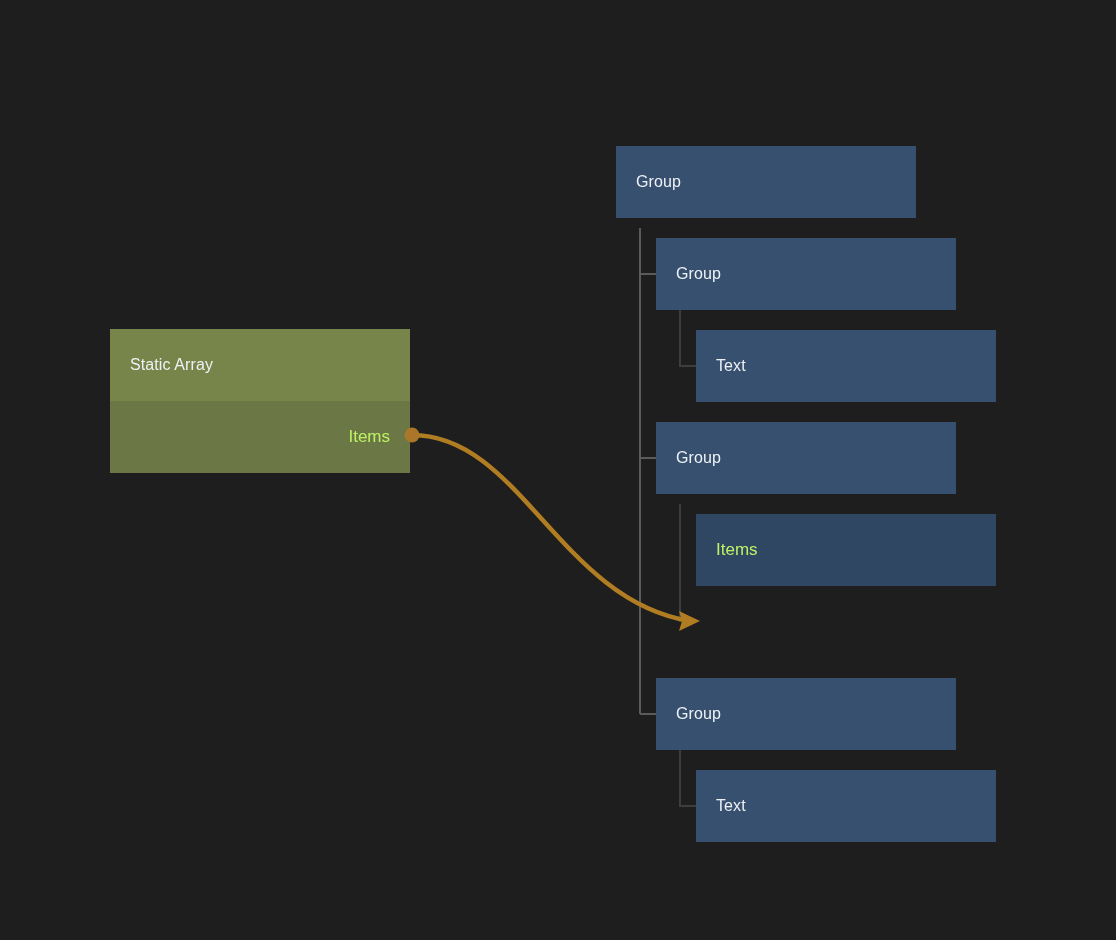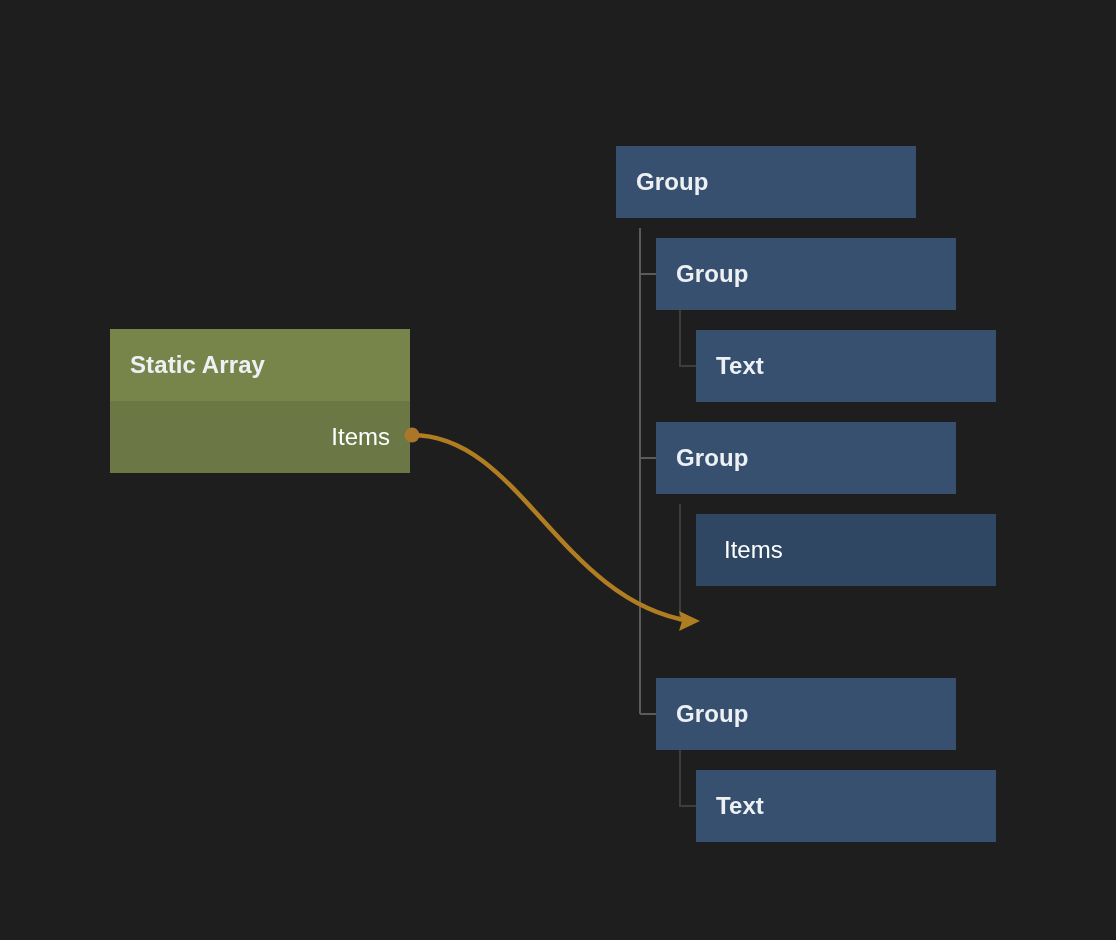--- a/index.html
+++ b/index.html
@@ -25,31 +25,29 @@
   }
   .node-row {
     display: flex;
     align-items: center;
     box-sizing: border-box;
     height: 72px;
     width: 100%;
     padding: 0 20px;
   }
   .node-title {
-    font-size: 24px;
+    font-size: 16px;
     color: #eef1f4;
     letter-spacing: 0.1px;
     white-space: nowrap;
-    font-weight: bold;
   }
   .port-label {
-    font-size: 24px;
-    color: #ffffff;
+    font-size: 17px;
+    color: #bef264;
     white-space: nowrap;
-    margin-left: 8px;
   }
 
   
   .node-green .hdr { background: #77854b; }
   .node-green .bdy { background: #6b7845; }
 
   
   .node-blue .hdr { background: #375070; }
   .node-blue .bdy { background: #2f4763; }
 

